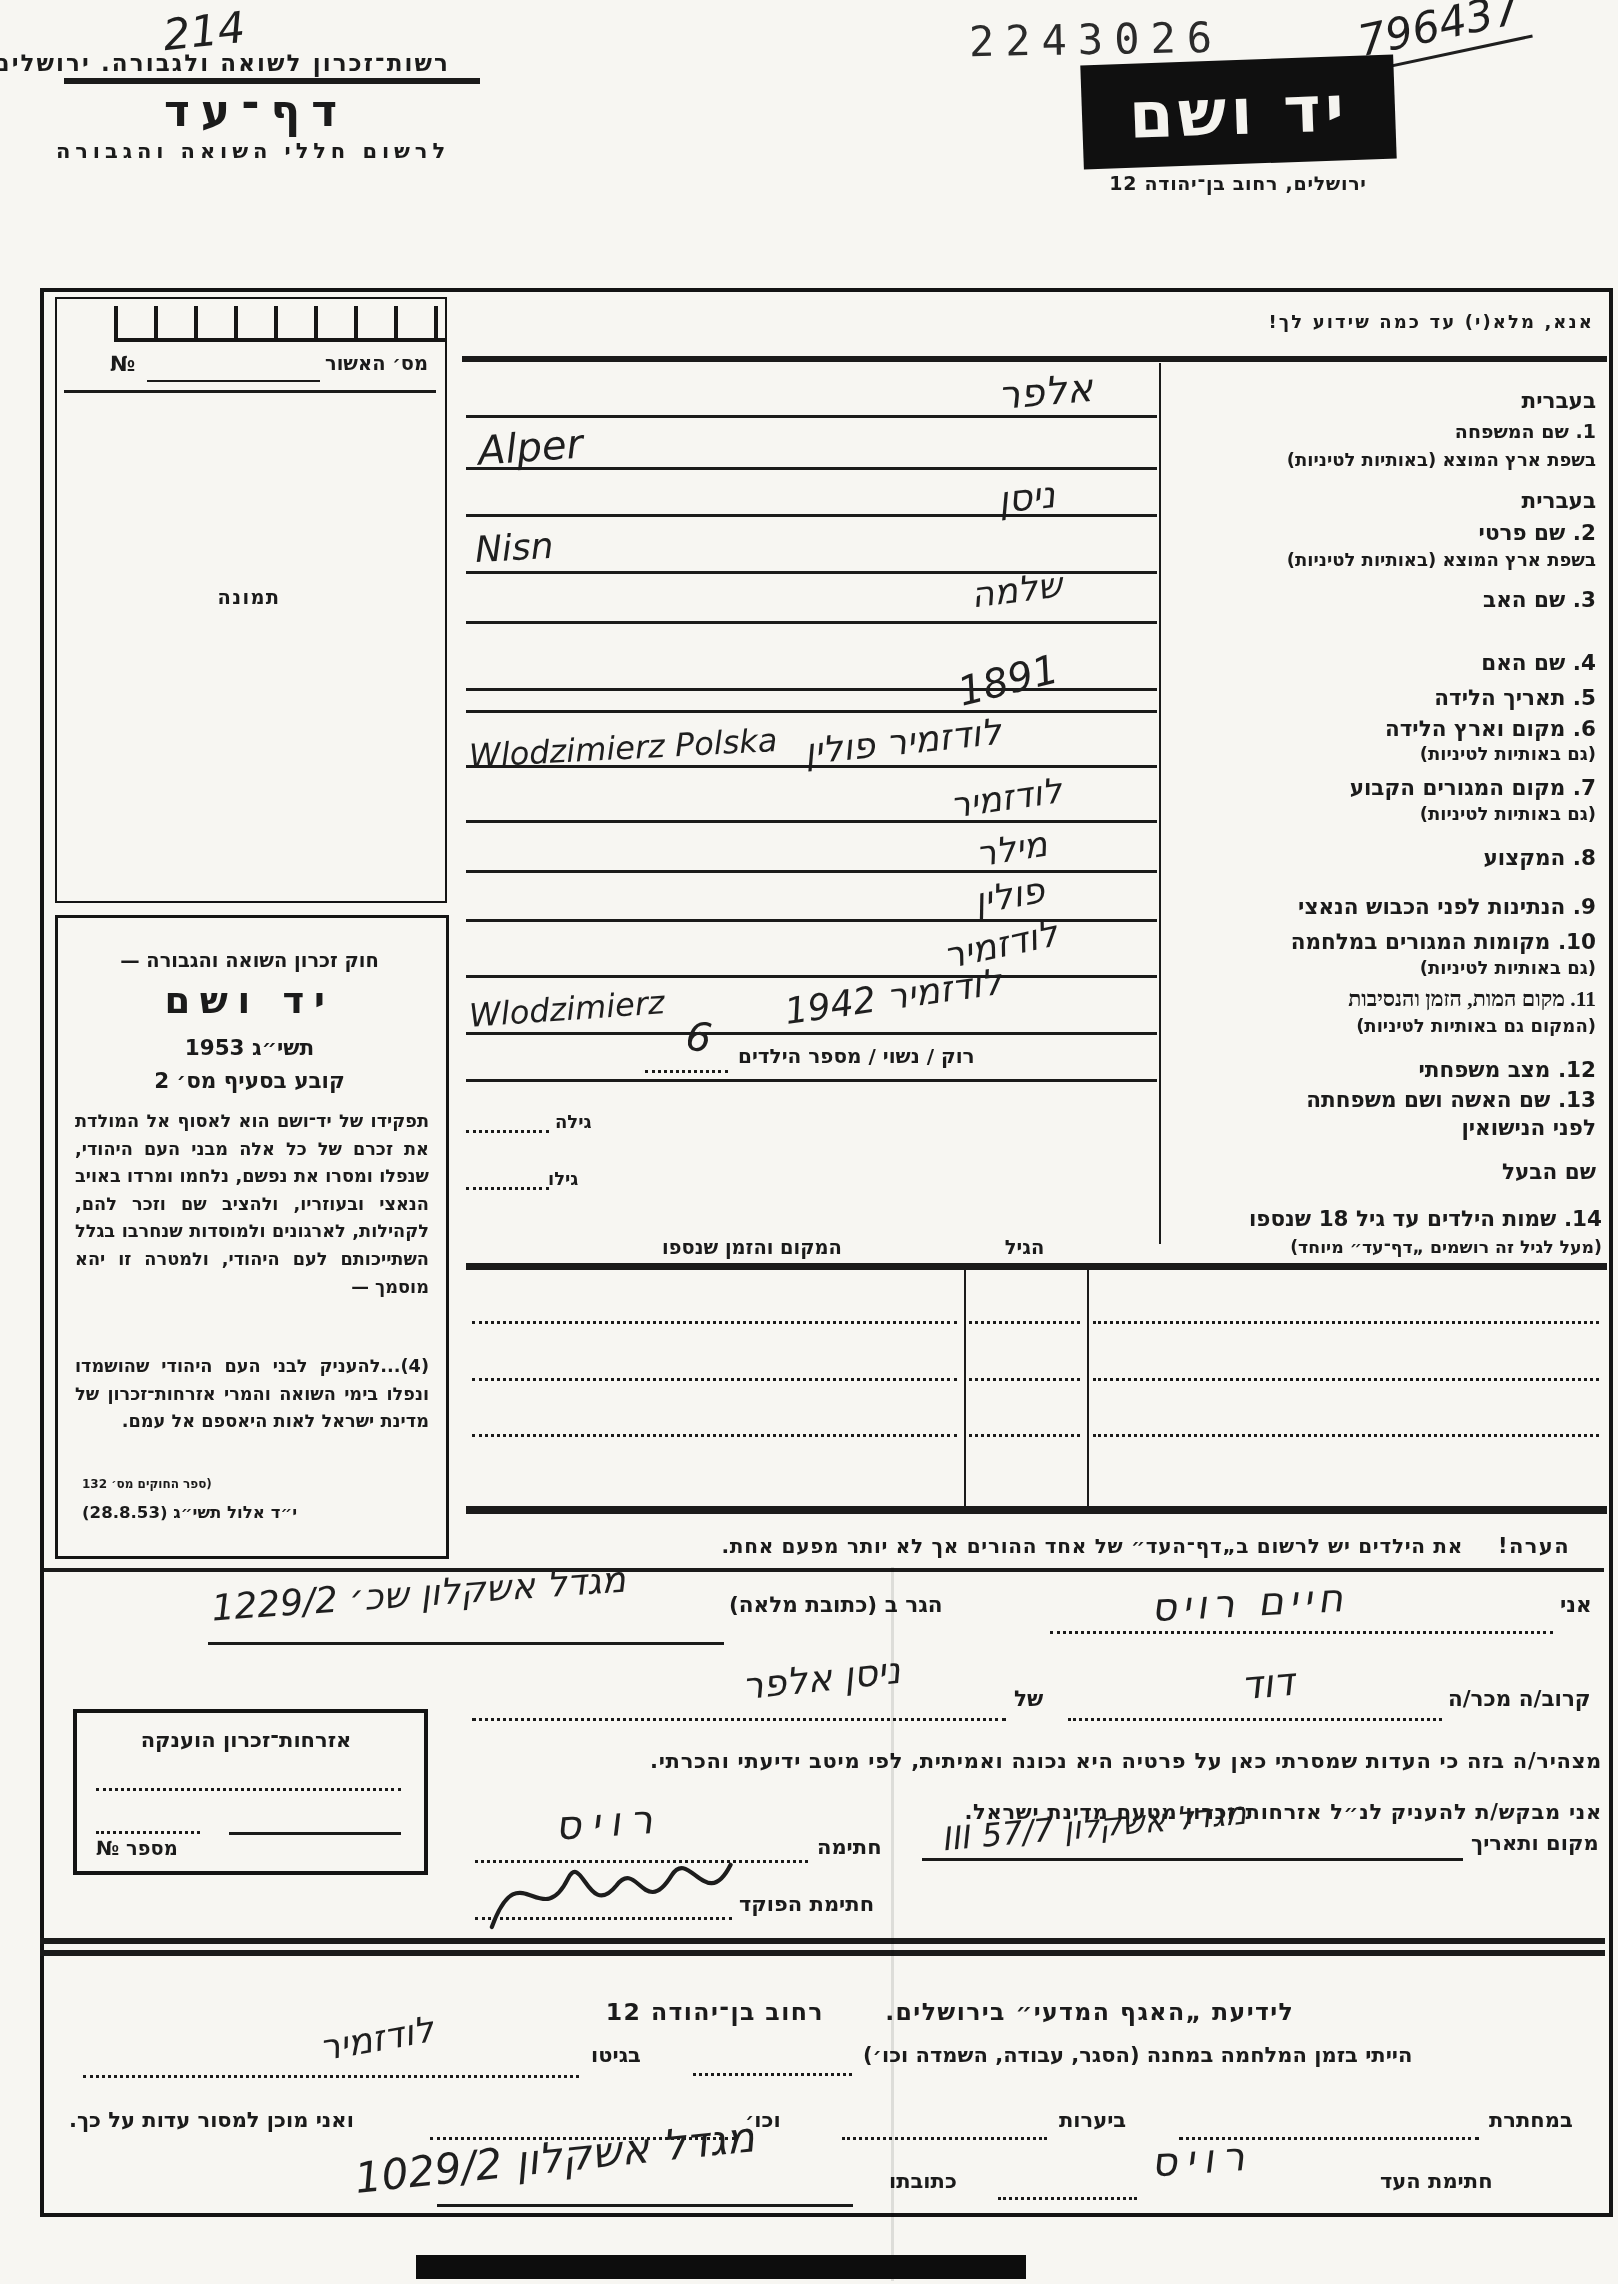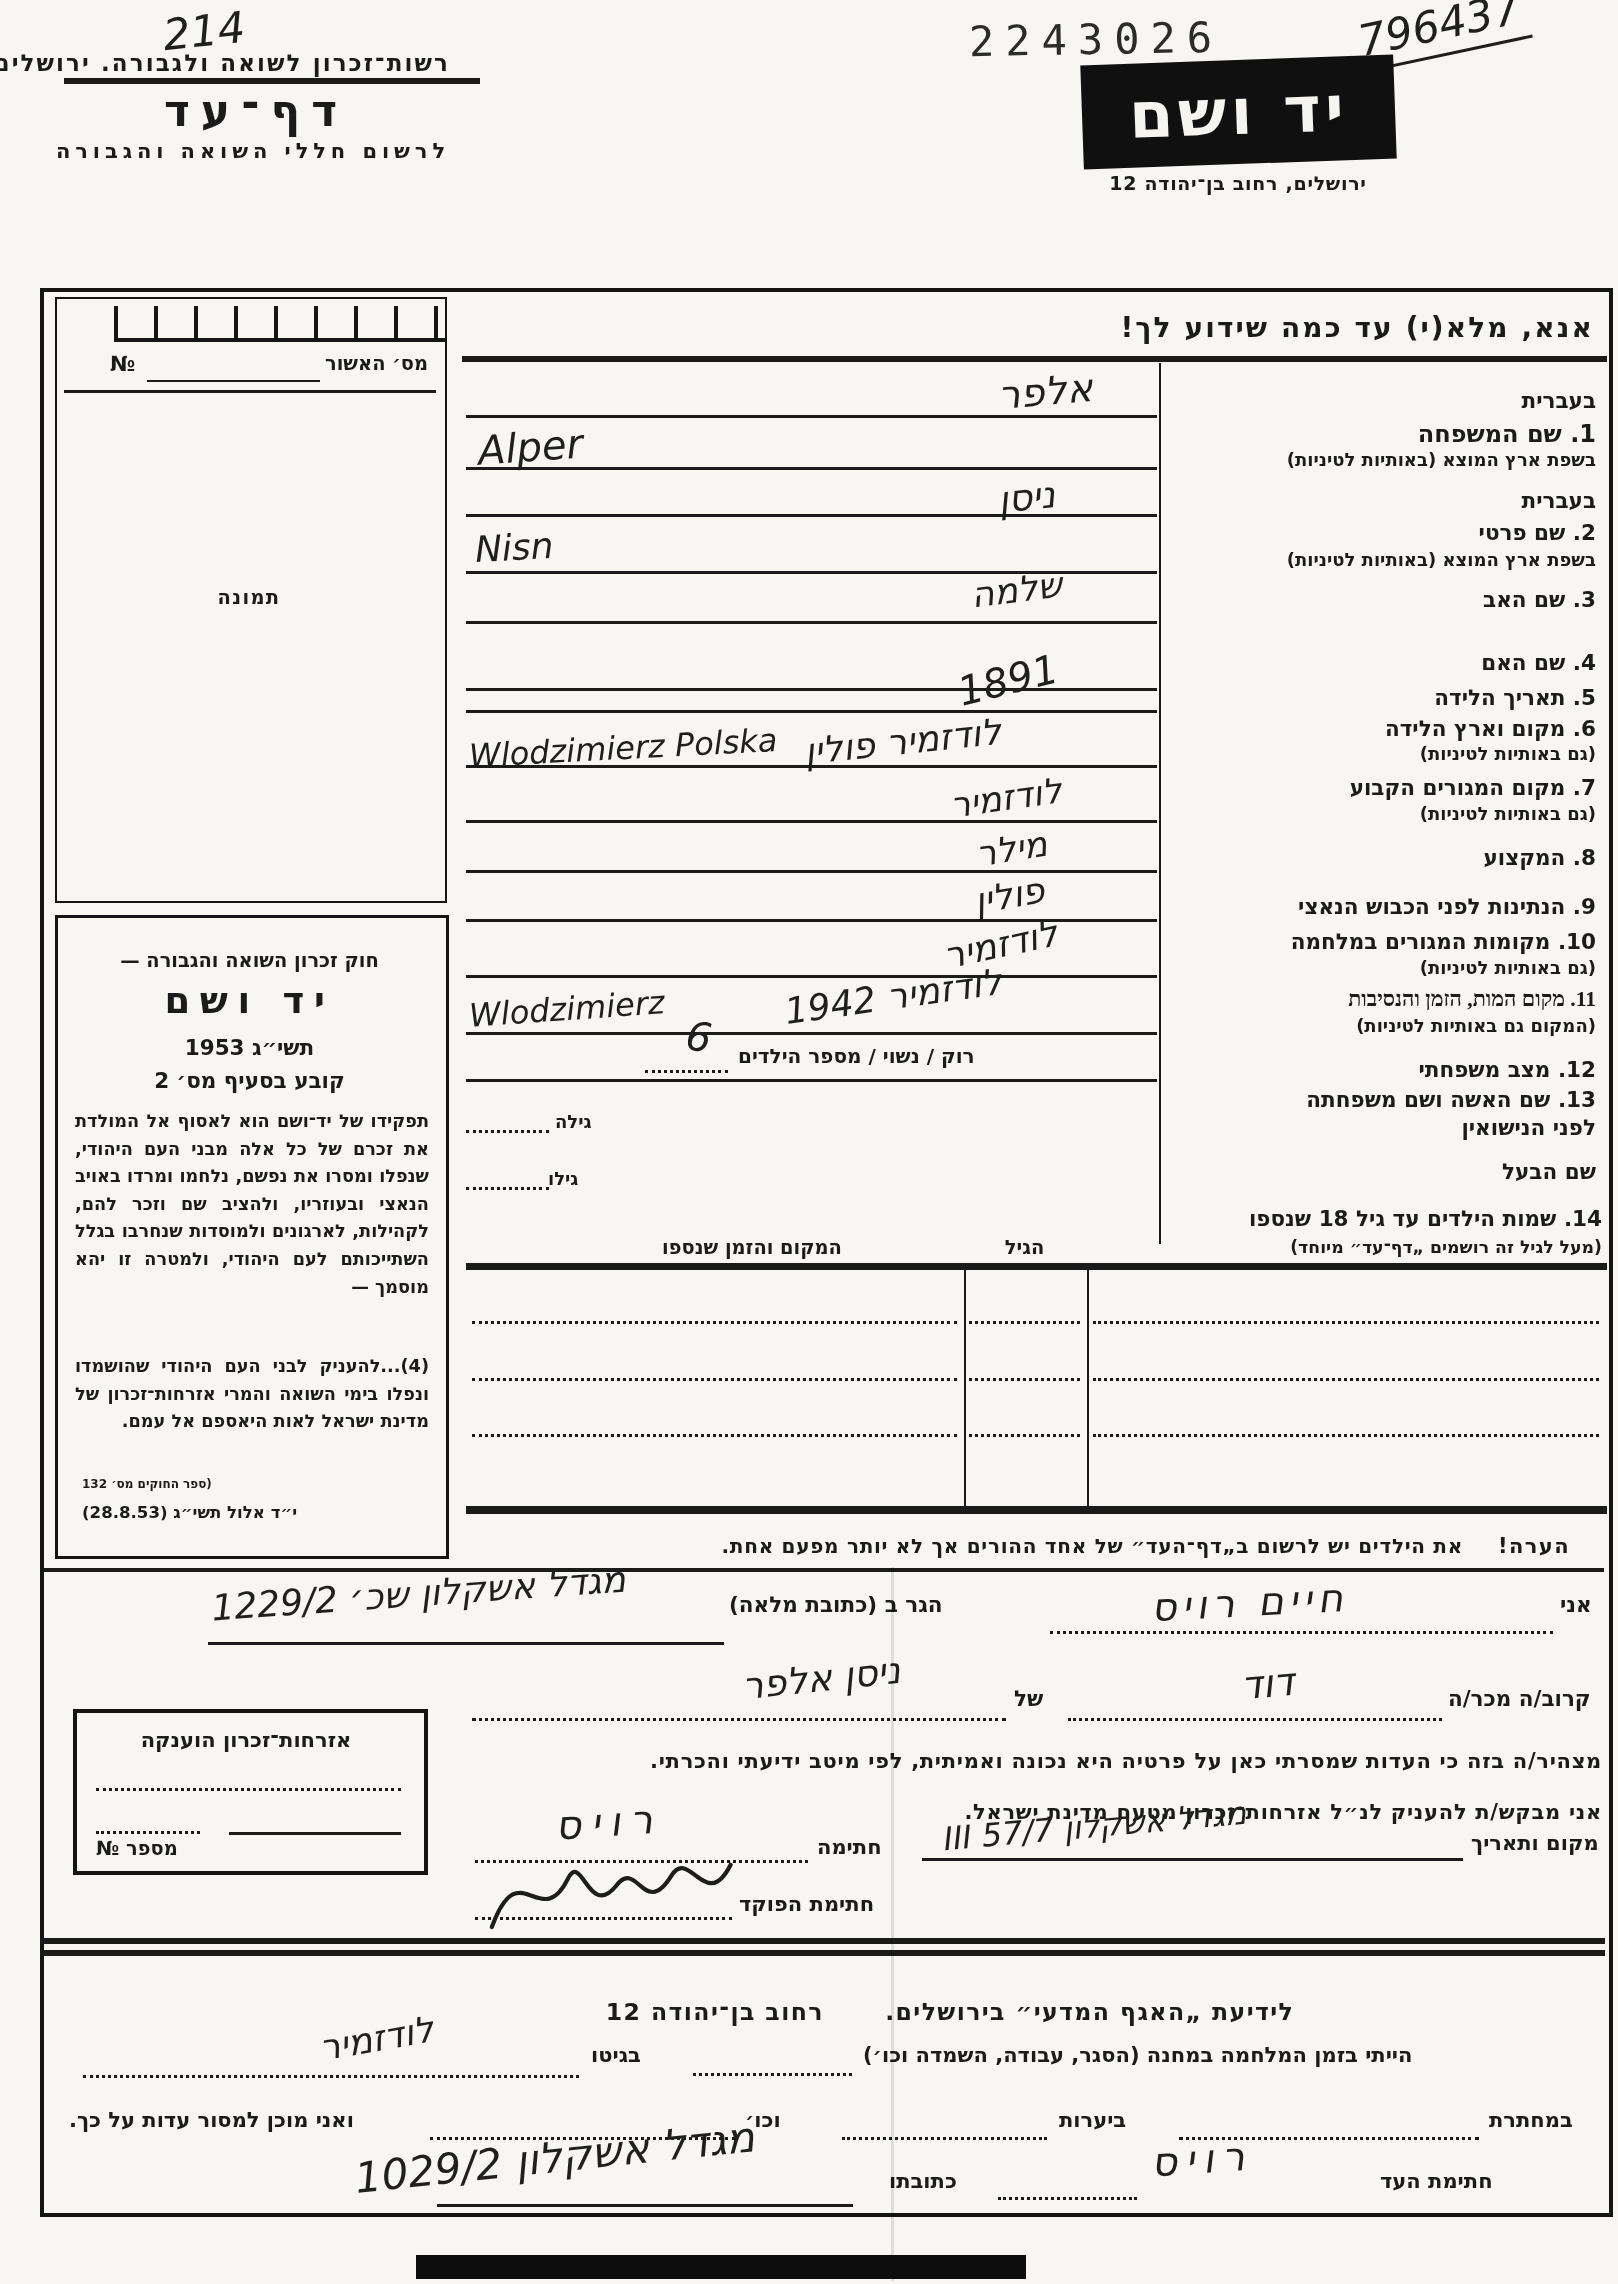--- a/index.html
+++ b/index.html
@@ -71,28 +71,28 @@
   <div class="p print" style="left:82px; top:1477px; font-size:12px;">(ספר החוקים מס׳ 132</div>
   <div class="p print" style="left:82px; top:1503px; font-size:16.6px;">י״ד אלול תשי״ג (28.8.53)</div>
 
   <div class="box" style="left:73px; top:1709px; width:347px; height:158px; border-width:4.2px;"></div>
   <div class="p print center" style="left:76px; top:1728px; width:340px; font-size:21px;">אזרחות־זכרון הוענקה</div>
   <div class="dotrule" style="left:96px; top:1788px; width:305px;"></div>
   <div class="dotrule" style="left:96px; top:1831px; width:104px;"></div>
   <div class="rule" style="left:229px; top:1832px; width:172px; height:2.8px;"></div>
   <div class="p print" style="left:96px; top:1837px; font-size:19.4px;">מספר №</div>
 
-  <div class="p print right" style="left:1109px; top:311px; width:485px; font-size:28px; letter-spacing:2.1px;">אנא, מלא(י) עד כמה שידוע לך!</div>
+  <div class="p print right" style="left:1109px; top:311px; width:485px; font-size:18px; letter-spacing:2.1px;">אנא, מלא(י) עד כמה שידוע לך!</div>
   <div class="rule" style="left:462px; top:356px; width:1145px; height:6.2px;"></div>
   <div class="vline" style="left:1159px; top:363px; height:881px;"></div>
 
   <div class="p print right" style="left:1172px; top:388px; width:424px; font-size:21.5px;">בעברית</div>
   <div class="p hw" style="left:998px; top:369px; font-size:39px; transform:rotate(-5deg);">אלפר</div>
   <div class="rule" style="left:466px; top:415px; width:691px;"></div>
-  <div class="p print right" style="left:1172px; top:420px; width:424px; font-size:24px;">
+  <div class="p print right" style="left:1172px; top:420px; width:424px; font-size:19px;">
     <span>1.</span>
     <span>שם המשפחה</span>
   </div>
   <div class="p print right" style="left:1172px; top:449px; width:424px; font-size:18px;">בשפת ארץ המוצא (באותיות לטיניות)</div>
   <div class="p hw" style="left:478px; top:424px; font-size:40px; transform:rotate(-4deg);">Alper</div>
   <div class="rule" style="left:466px; top:467px; width:691px;"></div>
 
   <div class="p print right" style="left:1172px; top:488px; width:424px; font-size:21.5px;">בעברית</div>
   <div class="p hw" style="left:998px; top:476px; font-size:37px; transform:rotate(-6deg);">ניסן</div>
   <div class="rule" style="left:466px; top:514px; width:691px;"></div>

